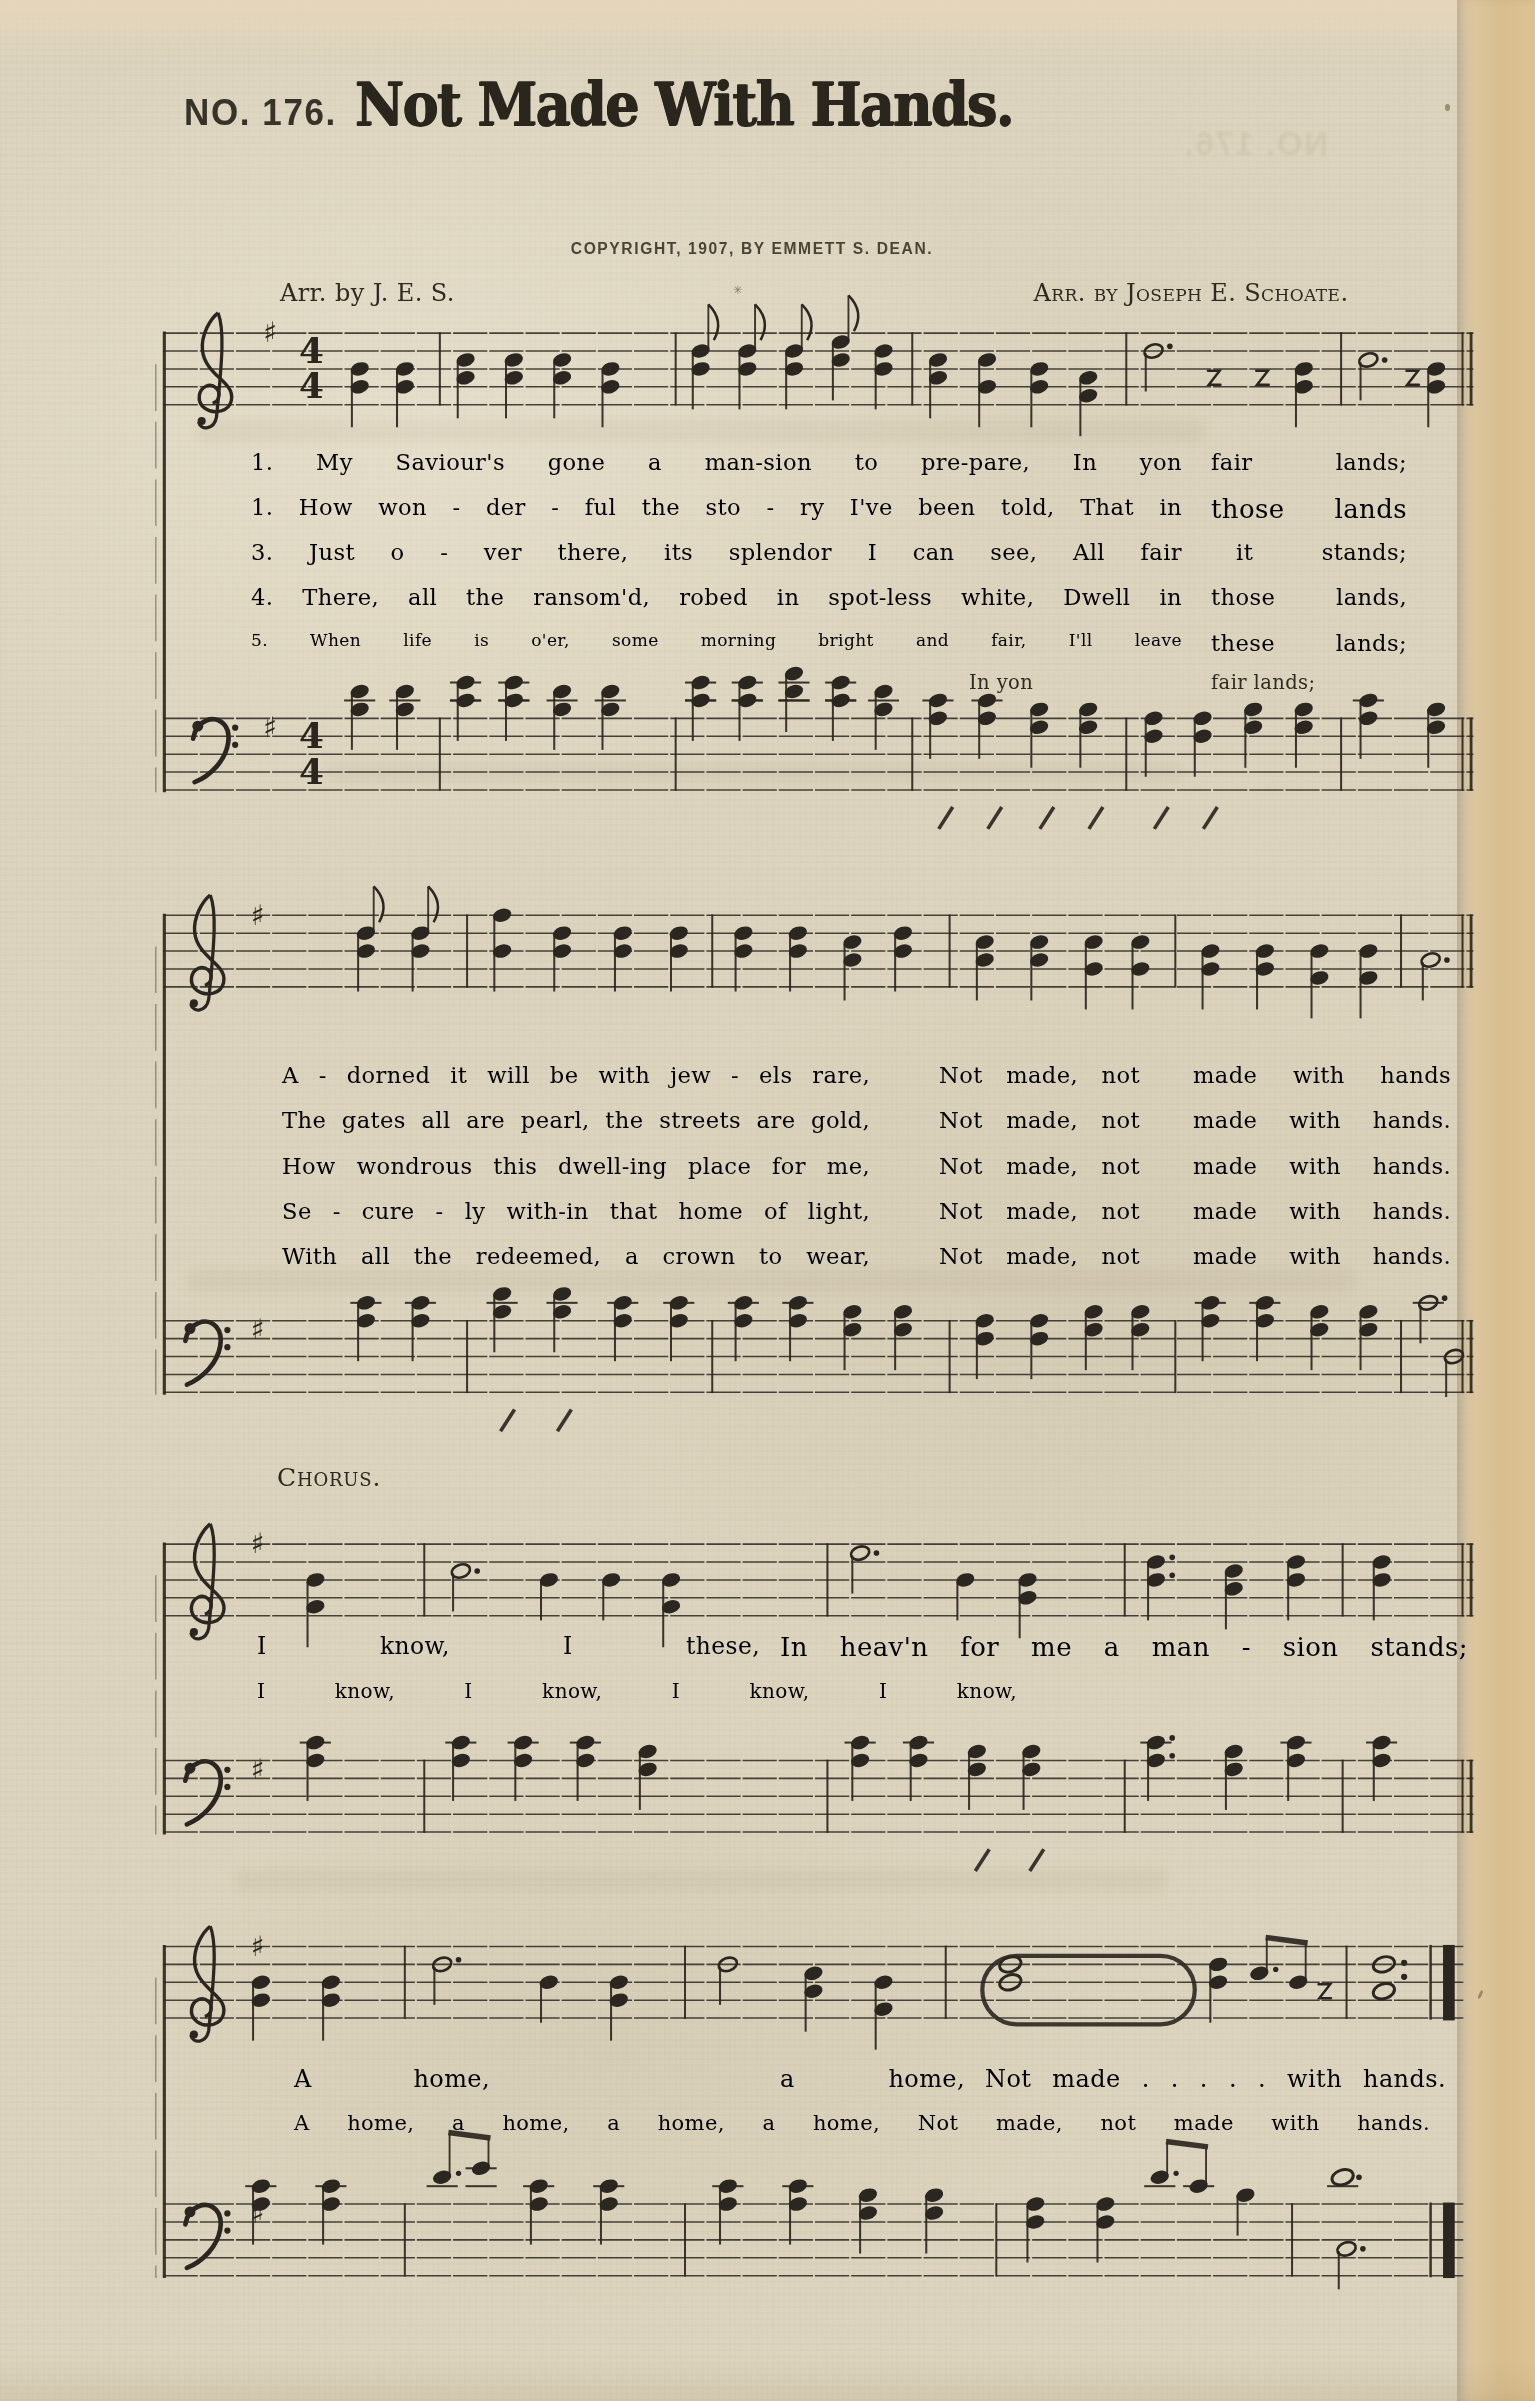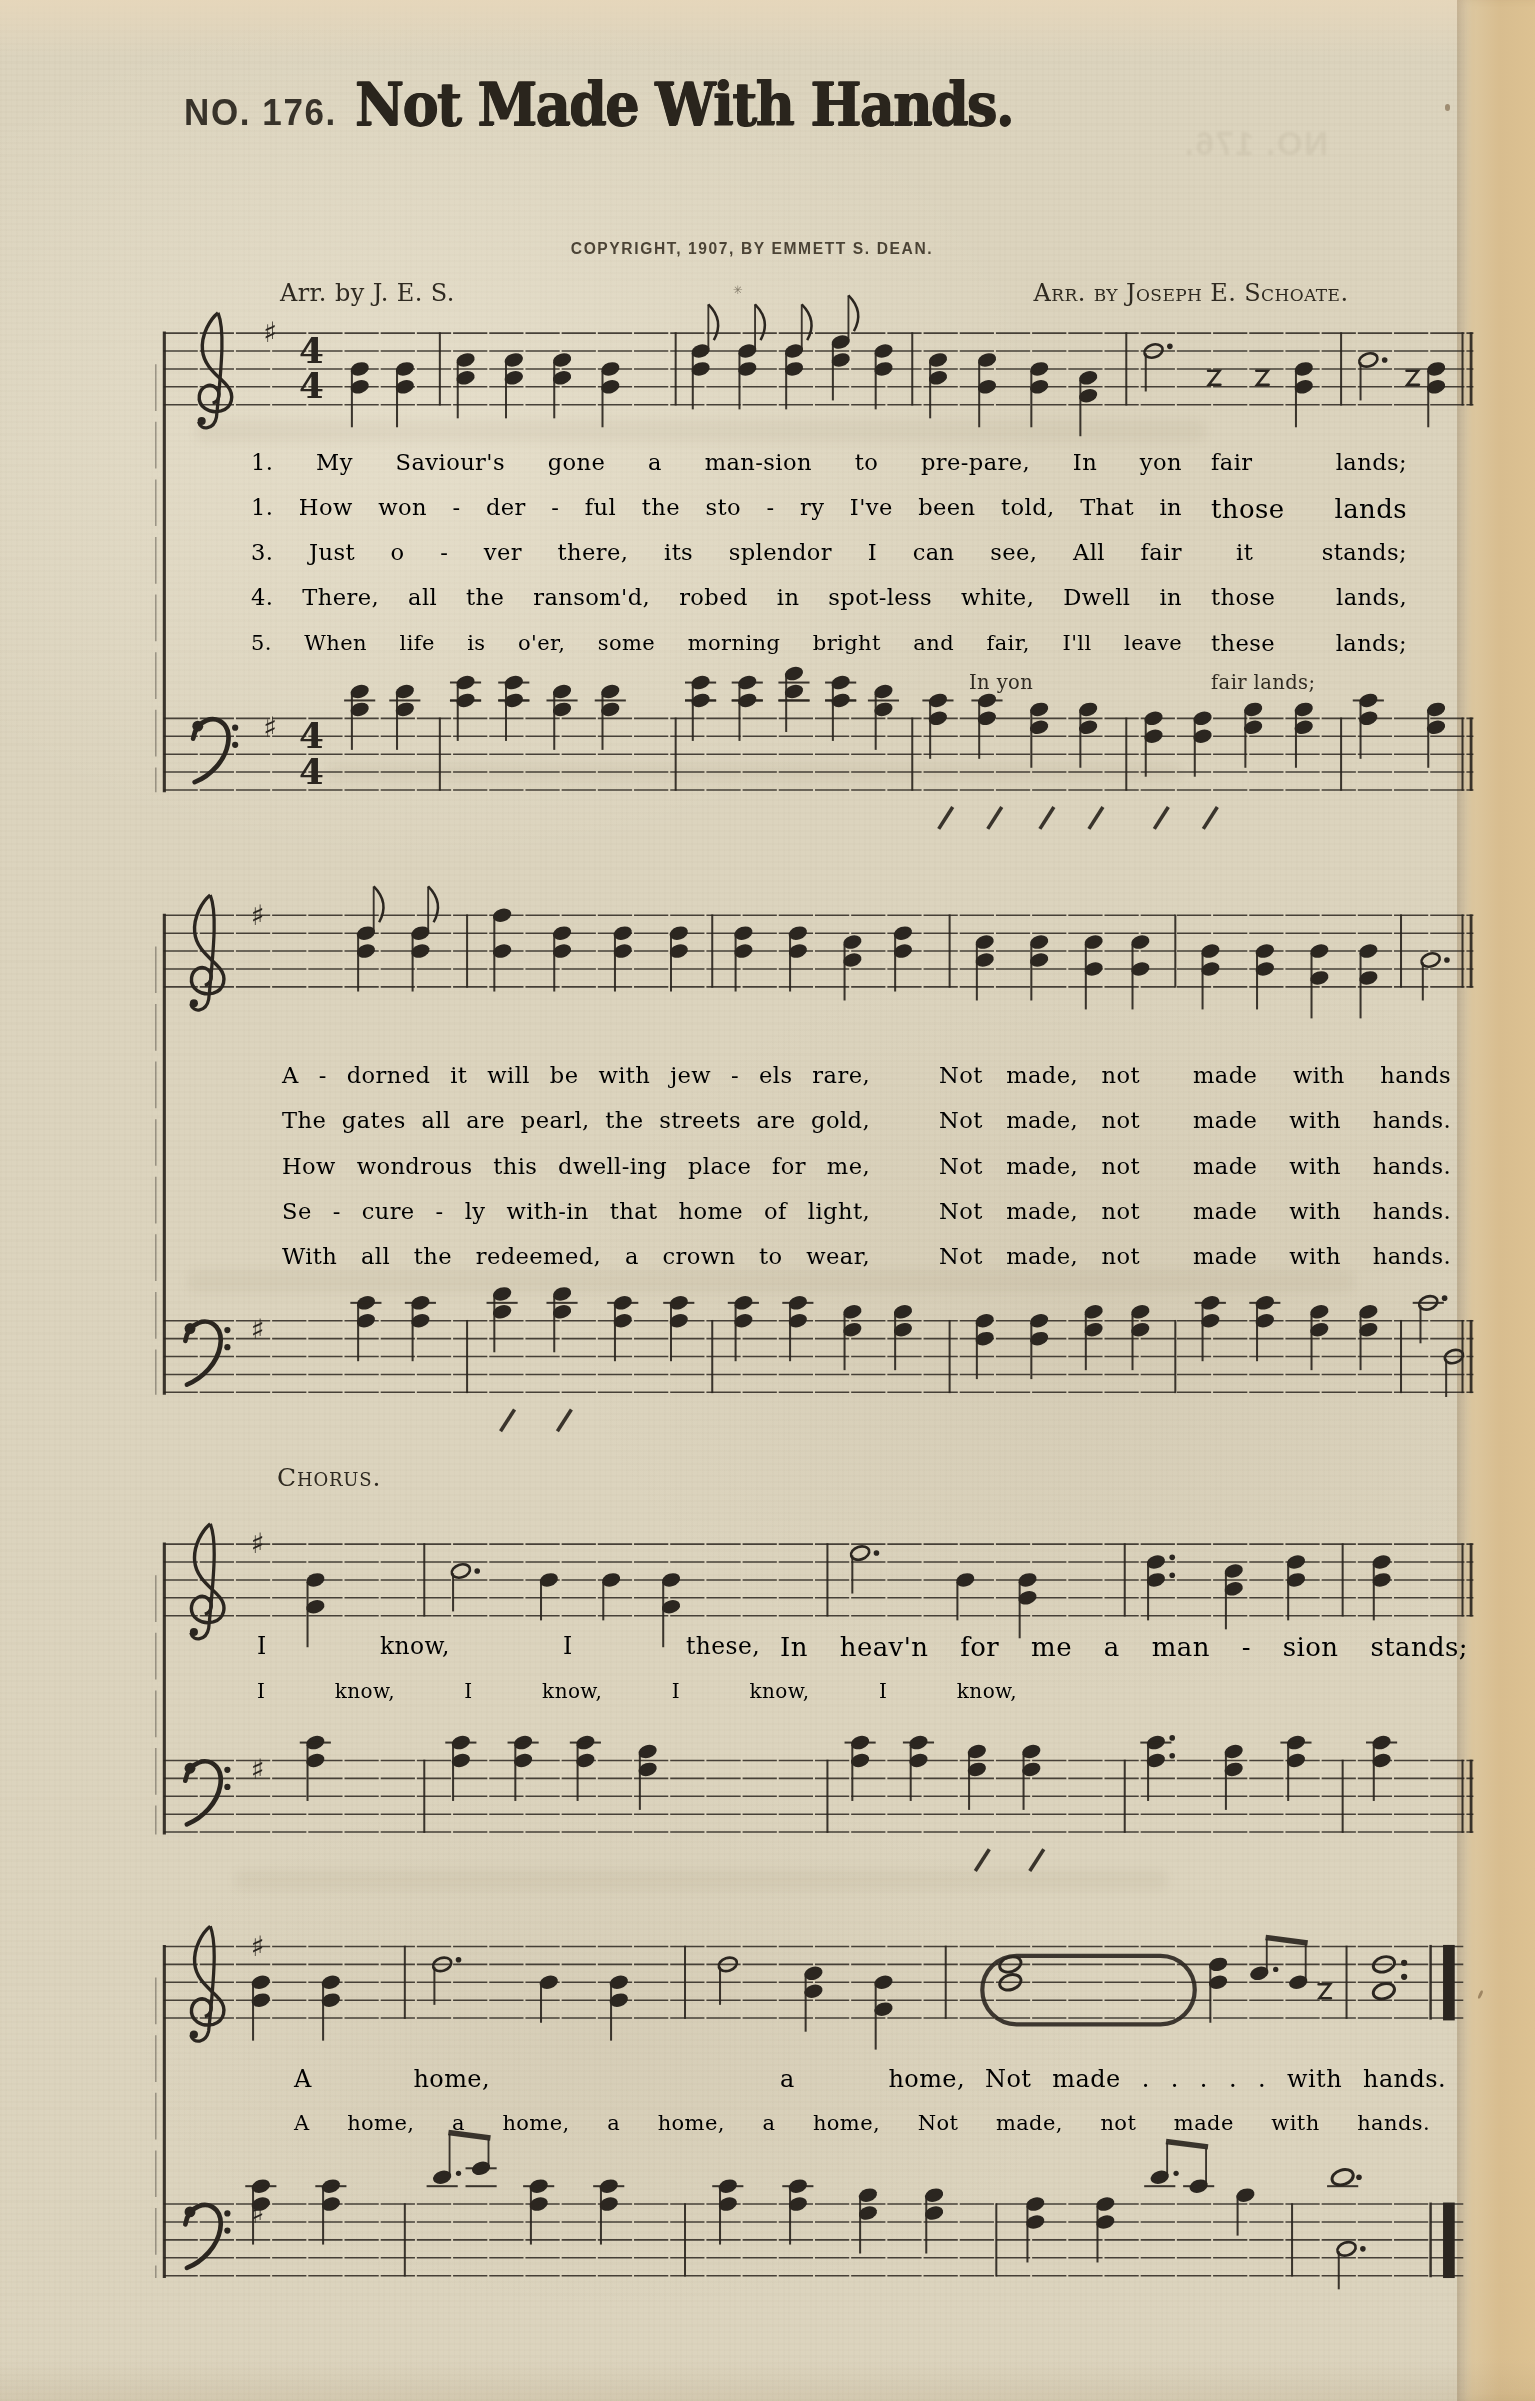--- a/index.html
+++ b/index.html
@@ -1095,21 +1095,21 @@
 <div class="abs plain arr smallcaps" style="left:973px;top:279px;width:436px;text-align:center;">Arr. by Joseph E. Schoate.</div>
 
 <div class="seg" style="left:251px;top:450px;width:931px;font-size:22.6px;">1. My Saviour's gone a man-sion to pre-pare, In yon</div>
 <div class="seg" style="left:1211px;top:450px;width:196px;font-size:22.6px;">fair lands;</div>
 <div class="seg" style="left:251px;top:495px;width:931px;font-size:22.6px;">1. How won - der - ful the sto - ry I've been told, That in</div>
 <div class="seg" style="left:1211px;top:495px;width:196px;font-size:26px;">those lands</div>
 <div class="seg" style="left:251px;top:540px;width:931px;font-size:22.6px;">3. Just o - ver there, its splendor I can see, All fair</div>
 <div class="seg" style="left:1236px;top:540px;width:171px;font-size:22.6px;">it stands;</div>
 <div class="seg" style="left:251px;top:585px;width:931px;font-size:22.6px;">4. There, all the ransom'd, robed in spot-less white, Dwell in</div>
 <div class="seg" style="left:1211px;top:585px;width:196px;font-size:22.6px;">those lands,</div>
-<div class="seg" style="left:251px;top:631px;width:931px;font-size:21px;">5. When life is o'er, some morning bright and fair, I'll leave</div>
+<div class="seg" style="left:251px;top:631px;width:931px;font-size:17px;">5. When life is o'er, some morning bright and fair, I'll leave</div>
 <div class="seg" style="left:1211px;top:631px;width:196px;font-size:22.6px;">these lands;</div>
 <div class="plain" style="left:969px;top:671px;font-size:19.5px;">In yon</div>
 <div class="plain" style="left:1211px;top:671px;font-size:19.5px;">fair lands;</div>
 
 <div class="seg" style="left:282px;top:1063px;width:588px;font-size:22.6px;">A - dorned it will be with jew - els rare,</div>
 <div class="seg" style="left:939px;top:1063px;width:201px;font-size:22.6px;">Not made, not</div>
 <div class="seg" style="left:1193px;top:1063px;width:258px;font-size:22.6px;">made with hands</div>
 <div class="seg" style="left:282px;top:1108px;width:588px;font-size:22.6px;">The gates all are pearl, the streets are gold,</div>
 <div class="seg" style="left:939px;top:1108px;width:201px;font-size:22.6px;">Not made, not</div>
 <div class="seg" style="left:1193px;top:1108px;width:258px;font-size:22.6px;">made with hands.</div>

